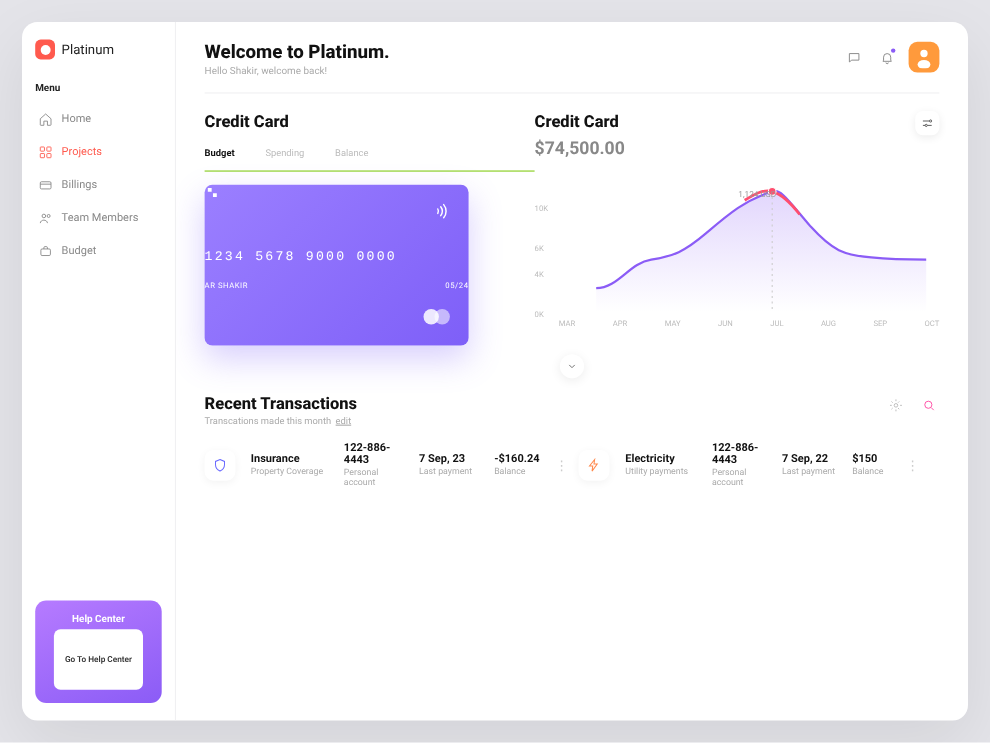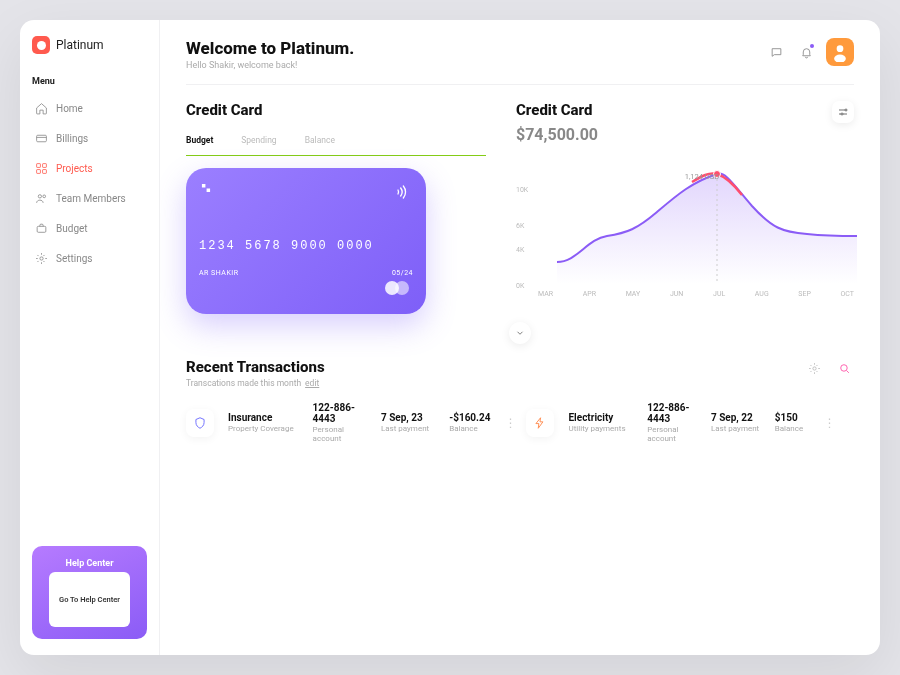--- a/index.html
+++ b/index.html
@@ -24,27 +24,27 @@
 .main{flex:1;padding:18px 26px;overflow:hidden}
 .header{display:flex;justify-content:space-between;align-items:flex-start;padding-bottom:14px;border-bottom:1px solid #f0f0f2;margin-bottom:16px}
 .welcome-title{font-size:17px;font-weight:800;color:#111;margin-bottom:2px}
 .welcome-sub{font-size:9px;color:#aaa}
 .header-actions{display:flex;align-items:center;gap:10px}
 .hicon{width:20px;height:20px;border-radius:6px;display:flex;align-items:center;justify-content:center;cursor:pointer;position:relative}
 .hicon svg{width:13px;height:13px;stroke:#888;fill:none;stroke-width:1.6}
 .bell-dot{position:absolute;top:2px;right:2px;width:4px;height:4px;background:#8b5cf6;border-radius:50%}
 .avatar{width:28px;height:28px;border-radius:8px;background:#ff9a3c;display:flex;align-items:center;justify-content:center}
 .avatar svg{width:20px;height:20px}
-.grid-top{display:flex;gap:30px;margin-bottom:8px}
+.grid-top{display:flex;margin-bottom:8px}
 .panel-left{flex:0 0 300px}
 .panel-title{font-size:15px;font-weight:800;color:#111;margin-bottom:16px}
 .tabs{display:flex;gap:28px;font-size:8.5px;margin-bottom:12px;border-bottom:1px solid #84cc16;padding-bottom:10px}
 .tab{color:#bbb;cursor:pointer}
 .tab.active{color:#111;font-weight:700}
-.card{width:240px;height:146px;border-radius:20px;background:linear-gradient(135deg,#9b7fff 0%,#7e5ff8 100%);padding:13px;color:#fff;position:relative;box-shadow:0 12px 30px rgba(126,95,248,.3)}
+.card{width:240px;height:146px;border-radius:7px;background:linear-gradient(135deg,#9b7fff 0%,#7e5ff8 100%);padding:0;color:#fff;position:relative;box-shadow:0 12px 30px rgba(126,95,248,.3)}
 .card-chip{width:14px;height:14px;display:flex;align-items:center;justify-content:center}
 .card-wave{position:absolute;top:16px;right:16px;font-size:13px}
 .card-num{font-family:'Courier New',monospace;font-size:12px;letter-spacing:2px;margin-top:44px}
 .card-bottom{display:flex;justify-content:space-between;align-items:flex-end;margin-top:16px}
 .card-name{font-size:7px;letter-spacing:.5px}
 .card-exp{font-size:7px;letter-spacing:.5px}
 .card-mc{position:absolute;bottom:14px;right:16px}
 .panel-right{flex:1;position:relative}
 .balance{font-size:16px;font-weight:700;color:#888;margin-top:-10px}
 .settings-ico{position:absolute;top:0;right:0;width:22px;height:22px;border-radius:7px;box-shadow:0 2px 8px rgba(0,0,0,.08);display:flex;align-items:center;justify-content:center;cursor:pointer}
@@ -84,67 +84,58 @@
     <div class="menu-label">Menu</div>
     <nav class="nav">
       <div class="nav-item">
         <span class="nav-ico">
             <svg viewBox="0 0 24 24">
               <path d="M3 11l9-8 9 8v10a1 1 0 0 1-1 1h-5v-7h-6v7H4a1 1 0 0 1-1-1z"></path>
             </svg>
           </span>
         <span>Home</span>
       </div>
-      <div class="nav-item">
-        <span class="nav-ico">
-            <svg viewBox="0 0 24 24">
-              <rect x="3" y="6" width="18" height="12" rx="2"></rect>
-              <path d="M3 10h18"></path>
-            </svg>
-          </span>
-        <span>Billings</span>
-      </div>
       <div class="nav-item active">
         <span class="nav-ico">
             <svg viewBox="0 0 24 24">
               <rect x="3" y="3" width="7" height="7" rx="1"></rect>
               <rect x="14" y="3" width="7" height="7" rx="1"></rect>
               <rect x="3" y="14" width="7" height="7" rx="1"></rect>
               <rect x="14" y="14" width="7" height="7" rx="1"></rect>
             </svg>
           </span>
         <span>Projects</span>
       </div>
       <div class="nav-item">
         <span class="nav-ico">
             <svg viewBox="0 0 24 24">
+              <rect x="3" y="6" width="18" height="12" rx="2"></rect>
+              <path d="M3 10h18"></path>
+            </svg>
+          </span>
+        <span>Billings</span>
+      </div>
+      <div class="nav-item">
+        <span class="nav-ico">
+            <svg viewBox="0 0 24 24">
               <circle cx="9" cy="8" r="3"></circle>
               <path d="M3 20c0-3 3-5 6-5s6 2 6 5"></path>
               <circle cx="17" cy="8" r="2.5"></circle>
             </svg>
           </span>
         <span>Team Members</span>
       </div>
       <div class="nav-item">
         <span class="nav-ico">
             <svg viewBox="0 0 24 24">
               <rect x="4" y="8" width="16" height="11" rx="2"></rect>
               <path d="M9 8V6a2 2 0 0 1 2-2h2a2 2 0 0 1 2 2v2"></path>
             </svg>
           </span>
         <span>Budget</span>
-      </div>
-      <div class="nav-item">
-        <span class="nav-ico">
-            <svg viewBox="0 0 24 24">
-              <circle cx="12" cy="12" r="3"></circle>
-              <path d="M12 2v3m0 14v3m10-10h-3M5 12H2m15.5-6.5l-2 2m-9 9l-2 2m13 0l-2-2m-9-9l-2-2"></path>
-            </svg>
-          </span>
-        <span>Settings</span>
       </div>
     </nav>
     <div class="help">
       <div class="help-title">Help Center</div>
       <button class="help-btn">Go To Help Center</button>
     </div>
   </aside>
 
   <main class="main">
     <div class="header">

